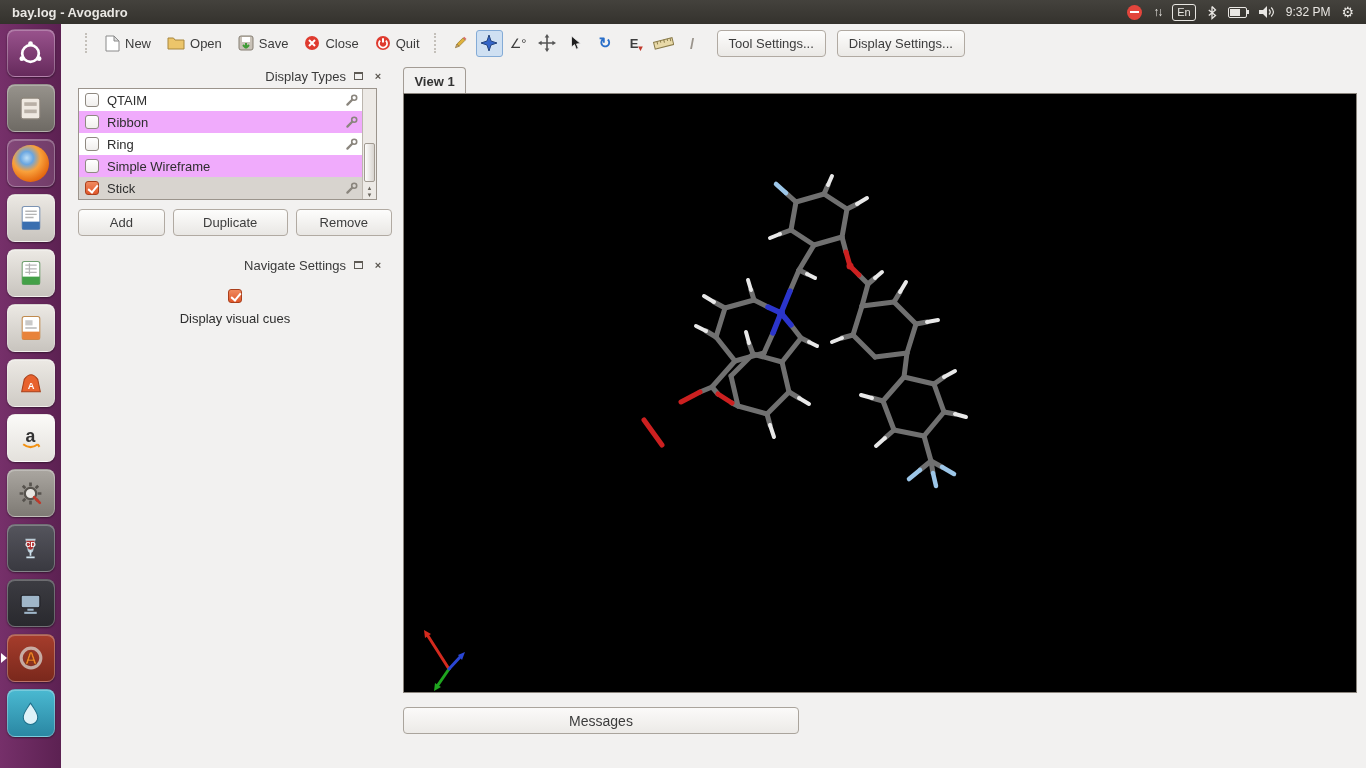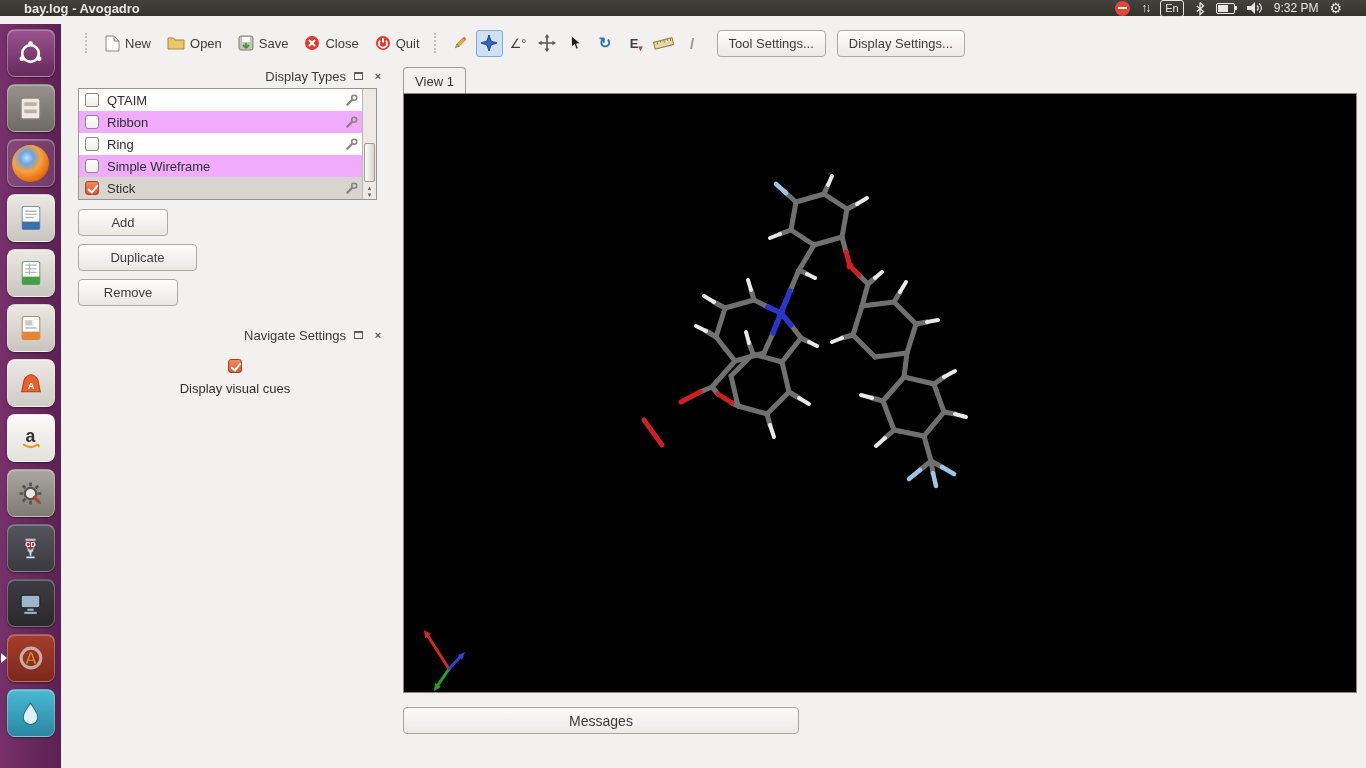--- a/index.html
+++ b/index.html
@@ -1,21 +1,21 @@
 <!DOCTYPE html>
 <html><head>
 <meta charset="utf-8">
 <style>
   html,body{margin:0;padding:0;width:1366px;height:768px;overflow:hidden;
     font-family:"Liberation Sans",sans-serif;background:#f2f1f0;position:relative;}
 
   
-  .topbar{position:absolute;top:0;left:0;right:0;height:16px;z-index:30;
+  .topbar{position:absolute;top:0;left:0;right:0;height:24px;z-index:30;
     background:linear-gradient(#44423d,#34322d);color:#e9e7e3;display:flex;align-items:center;
-    padding:0 24px;box-sizing:border-box;font-size:13px;justify-content:center;}
+    padding:0 12px;box-sizing:border-box;font-size:13px;justify-content:center;}
   .topbar .title{font-weight:bold;}
   .topbar .spacer{flex:1;}
   .tb-right{display:flex;align-items:center;gap:11px;font-size:12px;}
   .rec-dot{width:15px;height:15px;border-radius:50%;background:#e2453c;position:relative;display:inline-block;}
   .rec-dot::after{content:"";position:absolute;left:3px;top:6.5px;width:9px;height:2px;background:#fff;}
   .kbd-badge{border:1px solid #e9e7e3;border-radius:3px;padding:0 4px;font-size:11px;line-height:15px;}
   .battery{width:17px;height:9px;border:1px solid #e9e7e3;border-radius:2px;position:relative;display:inline-block;}
   .battery::before{content:"";position:absolute;left:1px;top:1px;bottom:1px;width:10px;background:#e9e7e3;}
   .battery::after{content:"";position:absolute;right:-3px;top:2px;width:2px;height:4px;background:#e9e7e3;}
   .glyph{color:#e9e7e3;}
@@ -66,33 +66,33 @@
   .check.on{background:linear-gradient(#f08a5f,#e0572a);border-color:#aa3f1b;}
   .check.on::after{content:"";position:absolute;left:4px;top:1px;width:4px;height:8px;
     border:solid #fff;border-width:0 2px 2px 0;transform:rotate(40deg);}
   .lrow .lbl{margin-left:8px;flex:1;}
   .wrench{margin-right:5px;display:flex;align-items:center;}
   .sb{position:absolute;right:0;top:0;bottom:0;width:13px;background:#edeae6;border-left:1px solid #bcb6ae;}
   .sb-thumb{position:absolute;left:1px;right:1px;top:54px;height:37px;border:1px solid #a19a91;
     border-radius:2px;background:linear-gradient(90deg,#fdfdfc,#d9d5d0);}
   .sb-arrows{position:absolute;left:0;right:0;bottom:0;text-align:center;font-size:6px;color:#6b675f;line-height:7px;}
 
-  .btnrow{display:flex;margin:9px 0 0 10px;gap:8px;flex-direction:column;}
+  .btnrow{display:flex;margin:9px 0 0 10px;gap:8px;}
   .btn{border:1px solid #b1aaa2;border-radius:4px;background:linear-gradient(#fdfdfc,#e9e7e4);
     font-size:13px;color:#3c3c3c;height:27px;display:flex;align-items:center;justify-content:center;box-sizing:border-box;}
   .btn.add{width:90px;}.btn.dup{width:119px;}.btn.rem{width:100px;}
 
   .nav-head{margin-top:17px;}
   .cuerow{display:flex;align-items:center;margin:12px 0 0 10px;font-size:13px;color:#2e2e2e;gap:8px;flex-direction:column;}
 
   
   .main{position:absolute;left:342px;top:0;right:0;bottom:0;}
   .tab{position:absolute;left:0;top:5px;width:61px;height:26px;border:1px solid #a39c94;border-bottom:none;
     border-radius:4px 4px 0 0;background:#f2f1f0;font-size:13px;color:#333;
-    display:flex;align-items:center;justify-content:center;}
+    display:flex;align-items:center;justify-content:center;font-weight:bold;}
   .viewport{position:absolute;left:0;top:31px;width:954px;height:600px;background:#000;
     border:1px solid #8a847d;box-sizing:border-box;}
   .messages{position:absolute;left:0;top:645px;width:396px;height:27px;border:1px solid #aaa49c;border-radius:4px;
     background:linear-gradient(#fbfaf9,#eceae7);font-size:14px;color:#3c3c3c;
     display:flex;align-items:center;justify-content:center;box-sizing:border-box;}
 </style>
 </head>
 <body>
 
 <div class="topbar">

